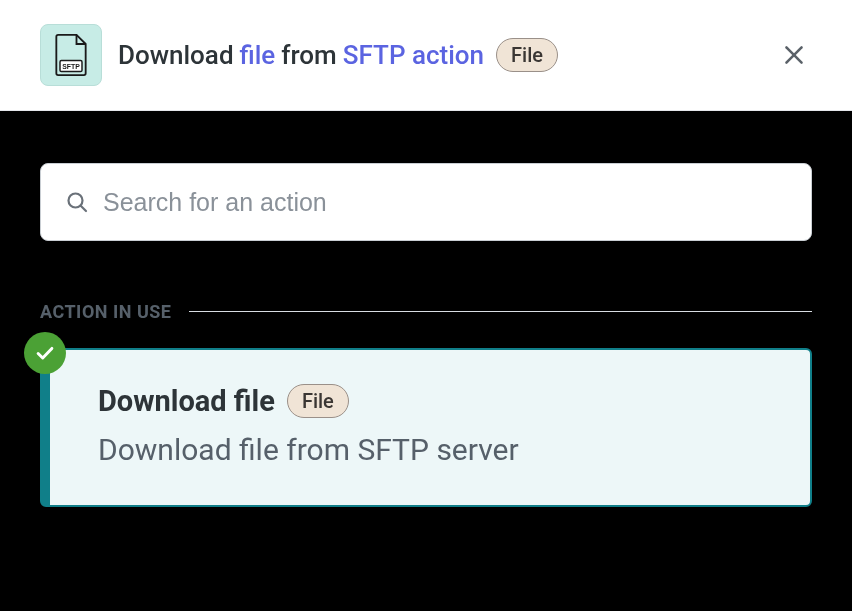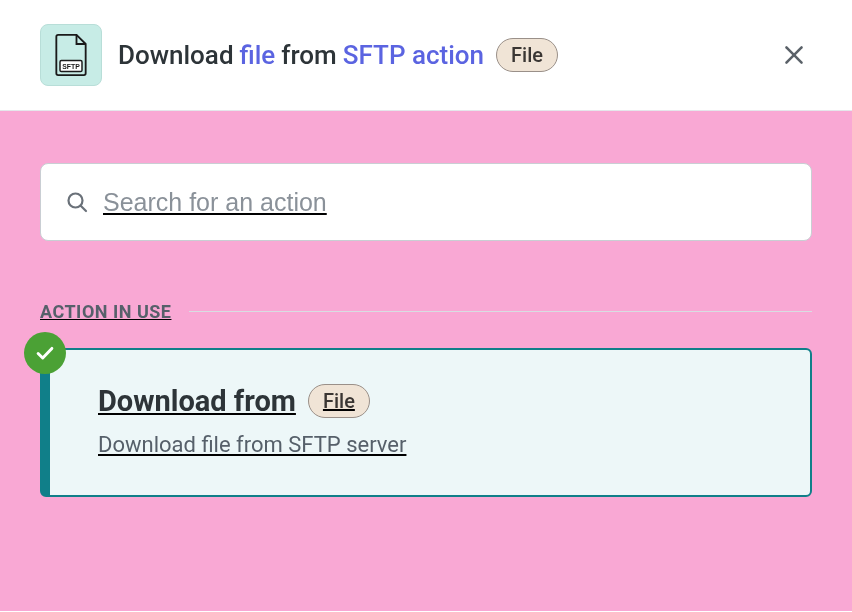--- a/index.html
+++ b/index.html
@@ -81,24 +81,23 @@
       cursor: pointer;
       color: #5a6168;
     }
     .close-btn svg {
       width: 26px;
       height: 26px;
     }
 
     
     .body-area {
-      background: #f9a8d4;
+      background: #000000;
       padding: 52px 40px 40px 40px;
       height: calc(100% - 112px);
-      text-decoration: underline;
     }
 
     .search-box {
       position: relative;
       background: #fff;
       border: 1px solid #c9ced3;
       border-radius: 8px;
       height: 78px;
       display: flex;
       align-items: center;
@@ -177,21 +176,21 @@
       align-items: center;
       gap: 12px;
       margin-bottom: 14px;
     }
     .action-title {
       font-size: 29px;
       font-weight: 700;
       color: #2d3438;
     }
     .action-desc {
-      font-size: 22px;
+      font-size: 30px;
       color: #56606a;
       font-weight: 400;
     }
   </style>
 </head>
 <body>
 
 <div class="header">
   <div class="app-icon">
     <svg viewBox="0 0 40 48" fill="none">
@@ -236,20 +235,20 @@
   </div>
 
   <div class="action-card-wrap">
     <div class="check-badge">
       <svg viewBox="0 0 24 24" fill="none" stroke-width="3.2" stroke-linecap="round" stroke-linejoin="round">
         <polyline points="4.5 12.5 9.5 17.5 19.5 7"></polyline>
       </svg>
     </div>
     <div class="action-card">
       <div class="action-title-row">
-        <span class="action-title">Download from</span>
+        <span class="action-title">Download file</span>
         <span class="badge">File</span>
       </div>
       <div class="action-desc">Download file from SFTP server</div>
     </div>
   </div>
 
 </div>
 
 </body></html>

